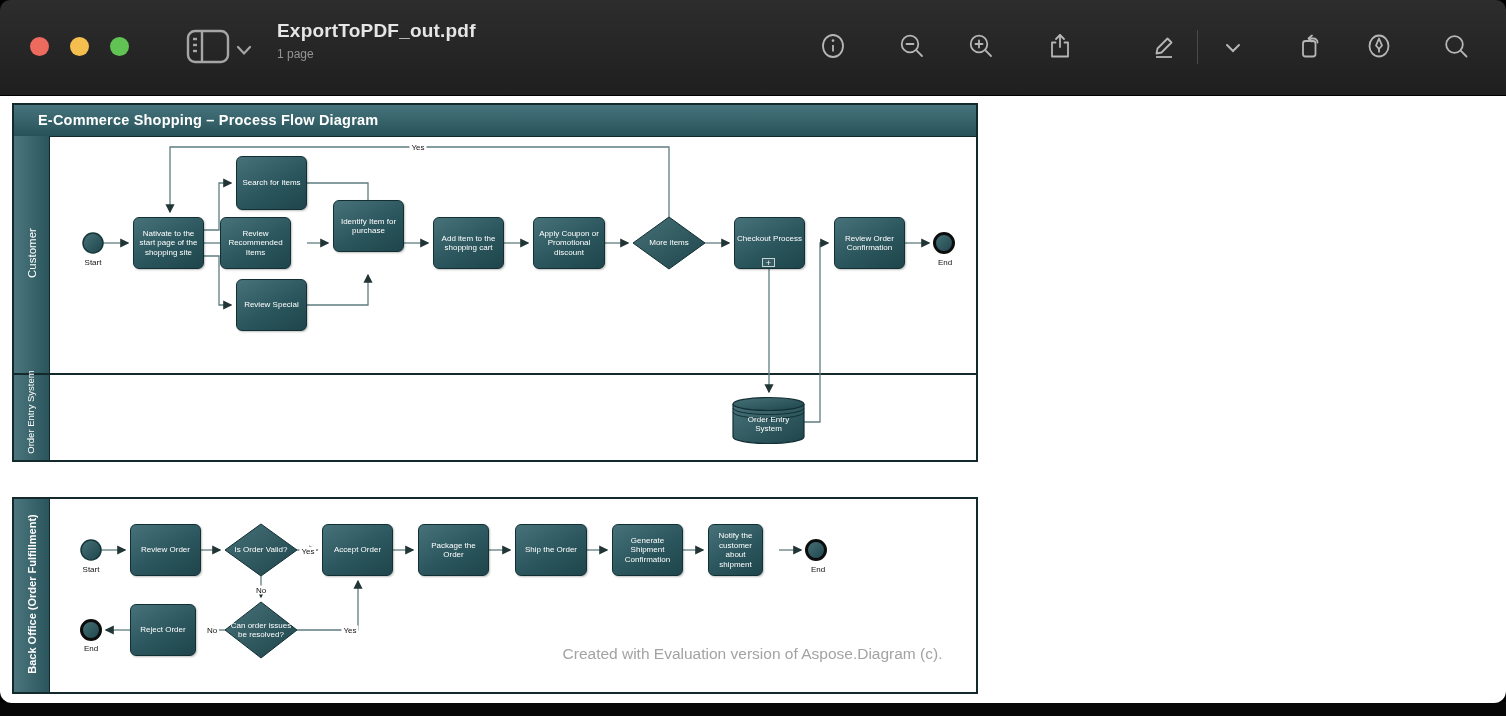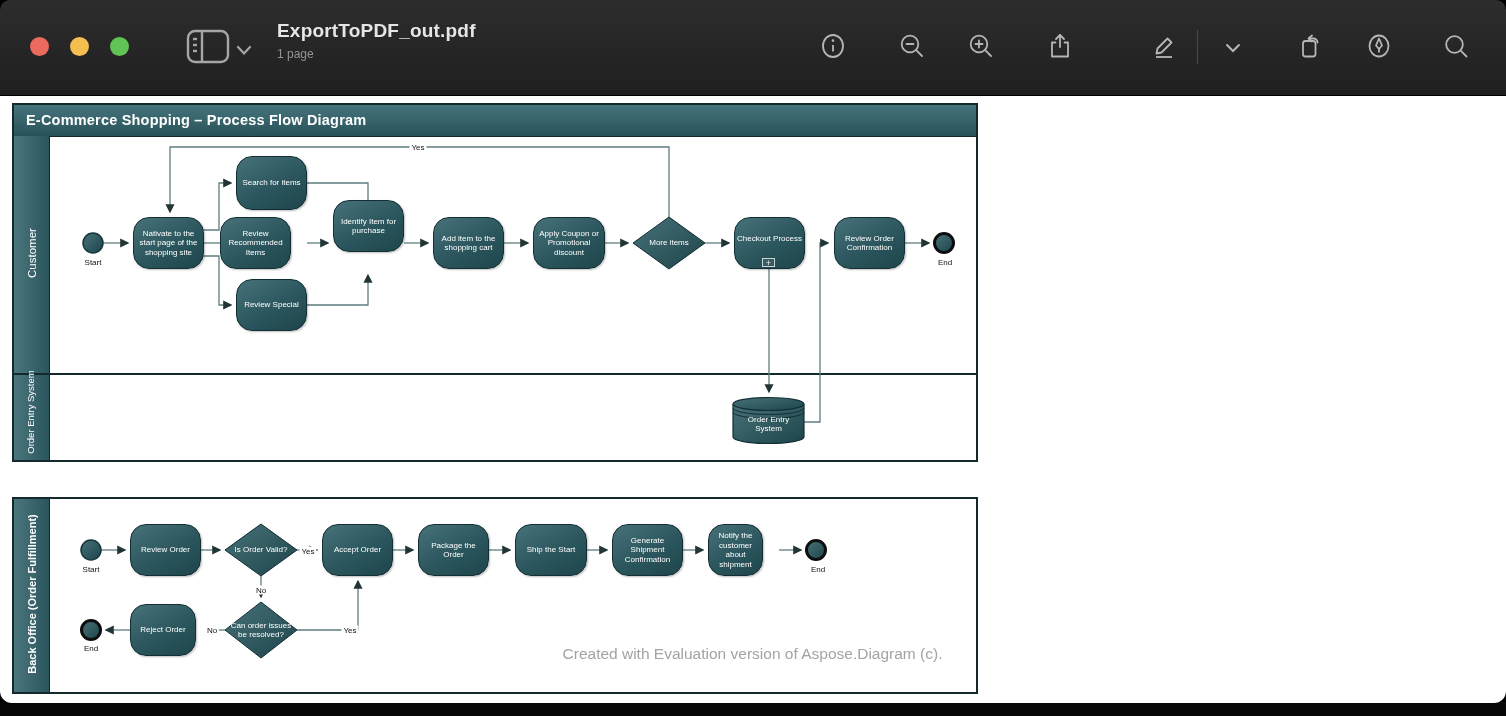--- a/index.html
+++ b/index.html
@@ -28,38 +28,38 @@
     position:absolute;left:0;top:95px;width:1506px;height:608px;
     background:#fff;border-radius:0 0 12px 12px;z-index:1;
   }
   .below-strip{position:absolute;left:0;bottom:0;width:1506px;height:14px;background:#070707;z-index:0;}
   
   .pool{position:absolute;box-sizing:border-box;border:2px solid #14292c;background:#fff;z-index:2;}
   .pool-header{
     position:absolute;left:0;top:0;right:0;height:31px;
     background:linear-gradient(#46747c,#28525a);
     border-bottom:1.5px solid #14292c;
-    color:#fff;font-size:14.5px;font-weight:600;line-height:31px;padding-left:12px;
+    color:#fff;font-size:14.5px;font-weight:600;line-height:31px;padding-left:24px;
     letter-spacing:.2px;
   }
   .lane-strip{
     position:absolute;left:0;width:36px;box-sizing:border-box;
     background:linear-gradient(90deg,#4b767e,#2b555c);
     border-right:1.5px solid #14292c;
   }
   .lane-divider{position:absolute;left:0;right:0;height:2px;background:#14292c;}
   .vlabel{
     position:absolute;transform:rotate(-90deg);color:#fff;text-align:center;
     z-index:4;white-space:normal;
   }
   
   .node{
     position:absolute;box-sizing:border-box;z-index:4;
     background:linear-gradient(150deg,#477279 0%,#2b565d 55%,#1e454b 100%);
-    border:1px solid #122f33;border-radius:16px;
+    border:1px solid #122f33;border-radius:6px;
     color:#fff;font-size:8px;line-height:9.5px;
     display:flex;align-items:center;justify-content:center;text-align:center;
     padding:2px;box-shadow:1px 1px 2px rgba(0,0,0,.25);
   }
   .dlabel,.cyl-label{
     position:absolute;z-index:4;color:#fff;font-size:8px;line-height:9.5px;
     display:flex;align-items:center;justify-content:center;text-align:center;
     pointer-events:none;
   }
   .elabel{
@@ -265,21 +265,21 @@
 <div class="dlabel" style="left:633px;top:217px;width:72px;height:52px">More items</div>
 <div class="cyl-label" style="left:735px;top:412px;width:67px;height:24px">Order Entry System</div>
 
 <div class="capl" style="left:93px;top:258px">Start</div>
 <div class="capl" style="left:945px;top:258px">End</div>
 <div class="elabel" style="left:418px;top:147px">Yes</div>
 
 <div class="node" style="left:130px;top:524px;width:71px;height:52px">Review Order</div>
 <div class="node" style="left:322px;top:524px;width:71px;height:52px">Accept Order</div>
 <div class="node" style="left:418px;top:524px;width:71px;height:52px">Package the Order</div>
-<div class="node" style="left:515px;top:524px;width:72px;height:52px">Ship the Start</div>
+<div class="node" style="left:515px;top:524px;width:72px;height:52px">Ship the Order</div>
 <div class="node" style="left:612px;top:524px;width:71px;height:52px">Generate Shipment Confirmation</div>
 <div class="node" style="left:708px;top:524px;width:55px;height:52px">Notify the customer about shipment</div>
 <div class="node" style="left:130px;top:604px;width:66px;height:52px">Reject Order</div>
 
 <div class="dlabel" style="left:225px;top:524px;width:72px;height:52px">Is Order Valid?</div>
 <div class="dlabel" style="left:229px;top:602px;width:64px;height:56px">Can order issues be resolved?</div>
 
 <div class="capl" style="left:91px;top:565px">Start</div>
 <div class="capl" style="left:818px;top:565px">End</div>
 <div class="capl" style="left:91px;top:644px">End</div>

